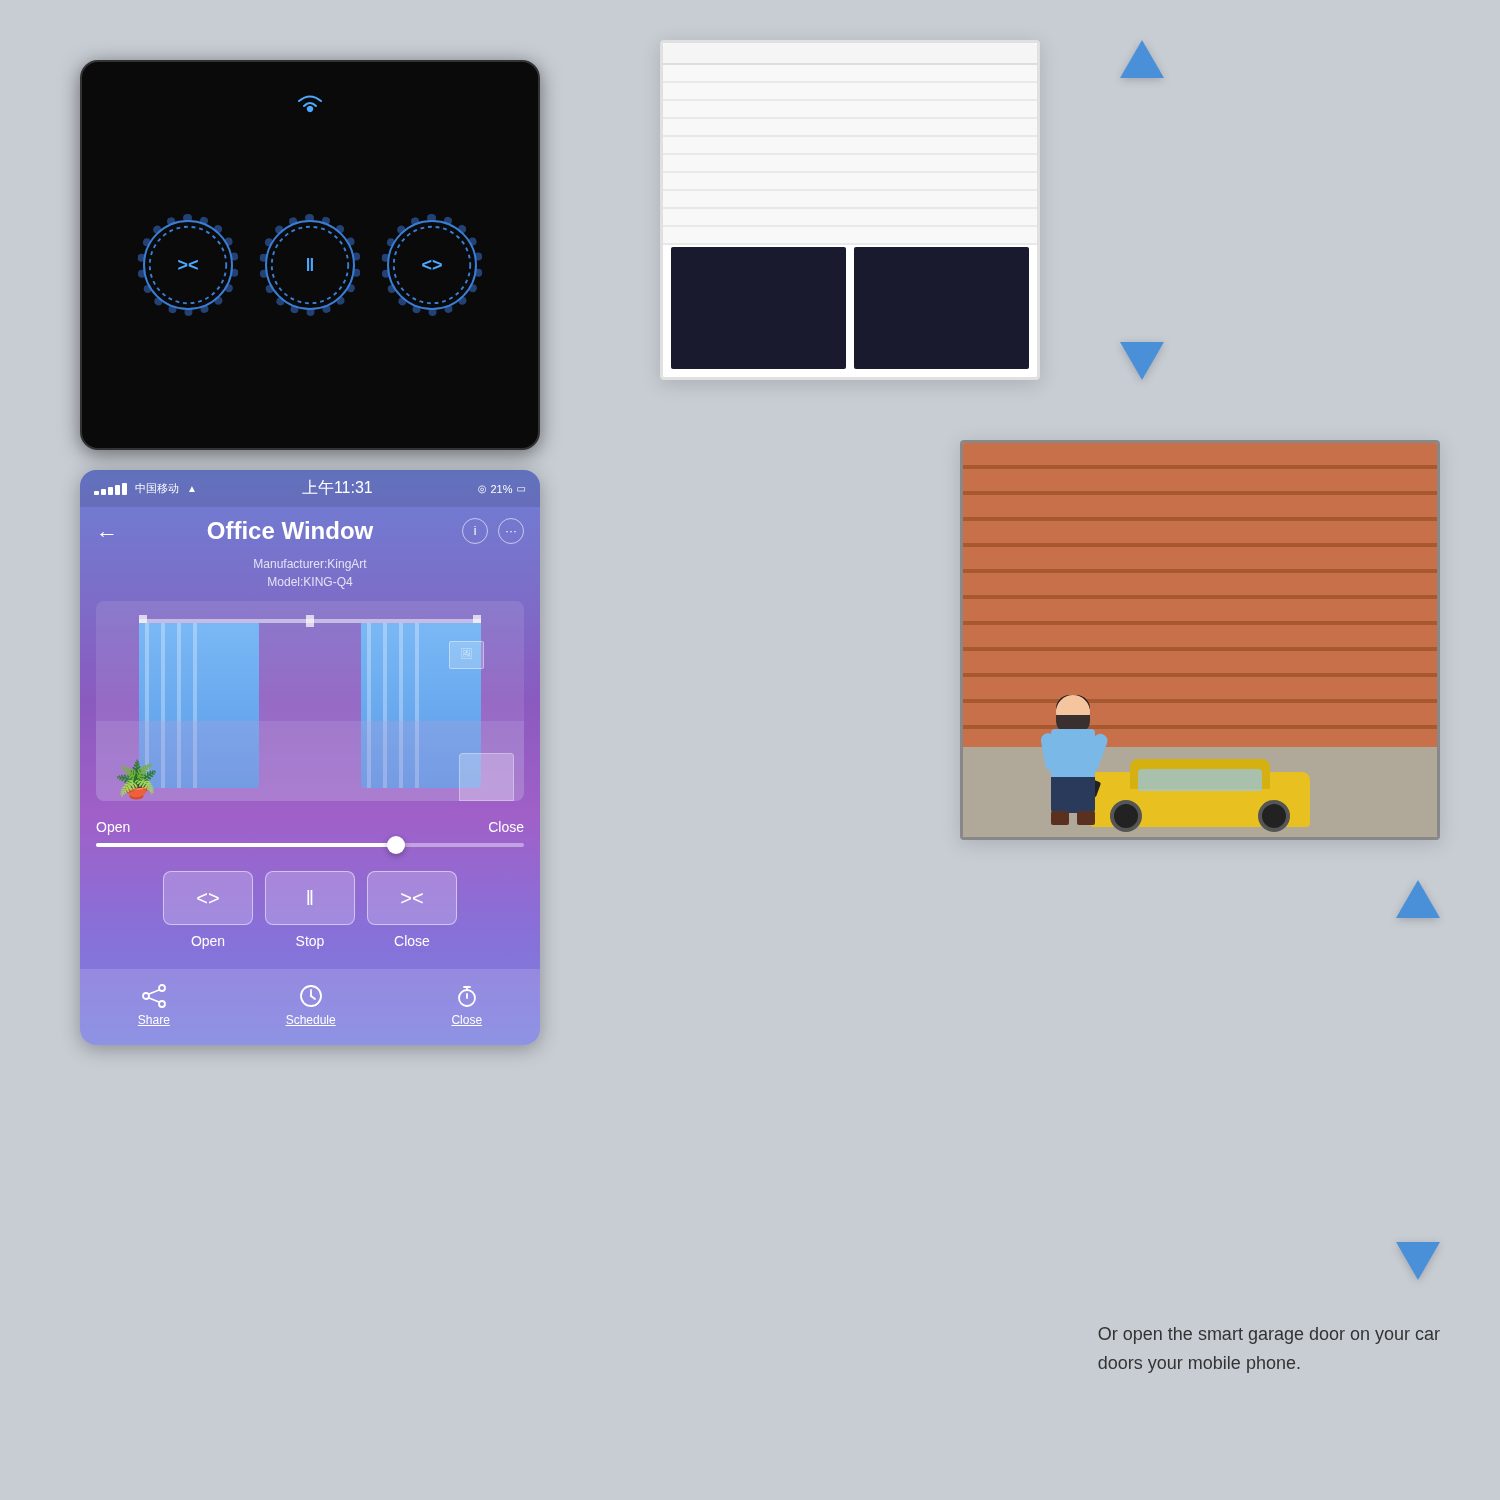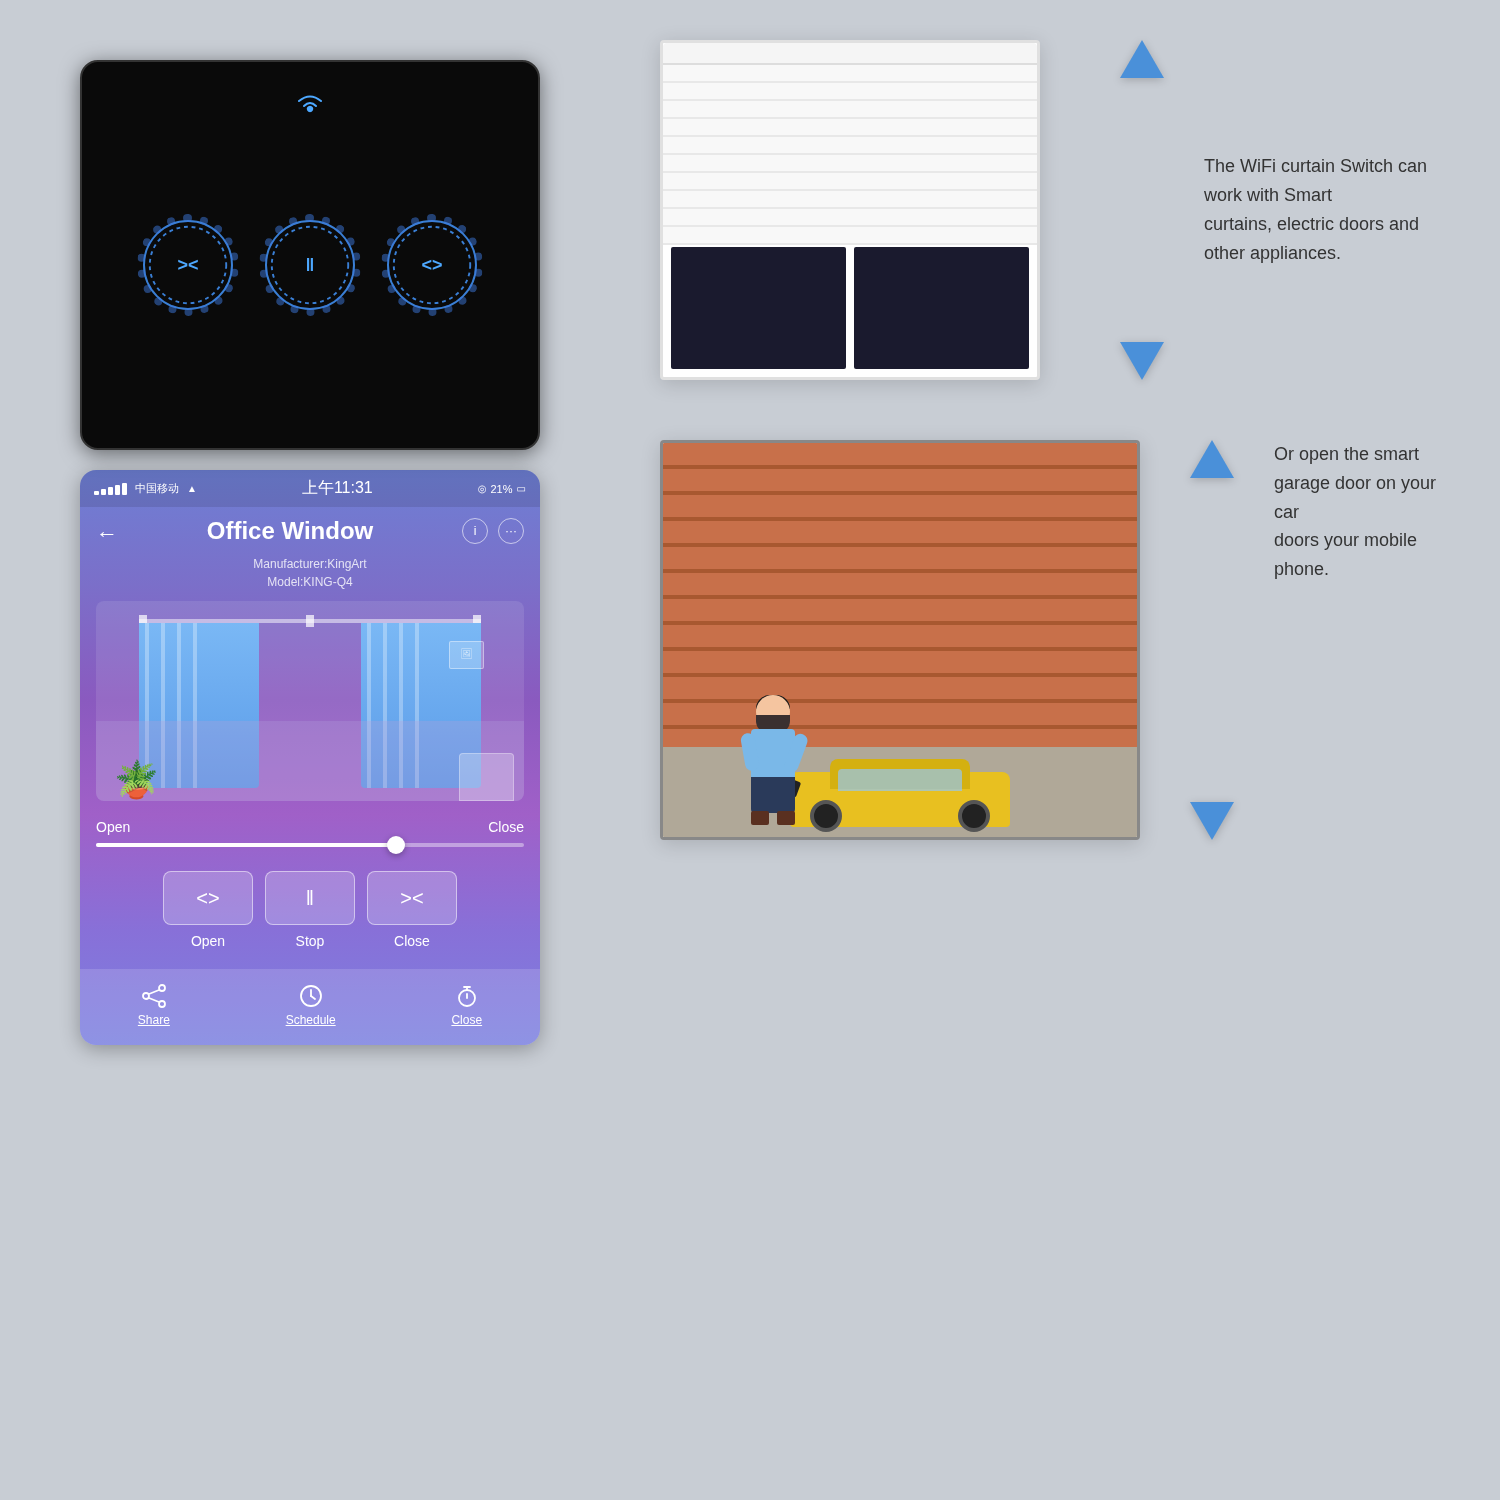--- a/index.html
+++ b/index.html
@@ -428,23 +428,24 @@
     .window-desc {
       color: #333;
       font-size: 18px;
       line-height: 1.6;
       max-width: 280px;
     }
 
     
     .garage-section {
       display: flex;
-      align-items: flex-start;
+      align-items: flex-end;
       gap: 40px;
       margin-top: 20px;
+      flex-direction: column;
     }
 
     .garage-illustration {
       width: 480px;
       height: 400px;
       background: #f5f0e8;
       border: 3px solid #888;
       border-radius: 4px;
       position: relative;
       overflow: hidden;
@@ -860,25 +861,20 @@
           <div class="window-pane"></div>
         </div>
       </div>
     </div>
 
     <div class="arrows-vertical">
       <div class="arrow-up"></div>
       <div class="arrow-down"></div>
     </div>
 
-    <div class="window-desc">
-      <span>The WiFi curtain Switch can work with Smart</span>
-      <br>
-      <span>curtains, electric doors and other appliances.</span>
-    </div>
   </div>
 
   <div class="garage-section">
 
     <div class="garage-illustration">
       <div class="garage-door"></div>
       <div class="garage-floor"></div>
 
       <div class="garage-car">
         <div class="car-body"></div>

